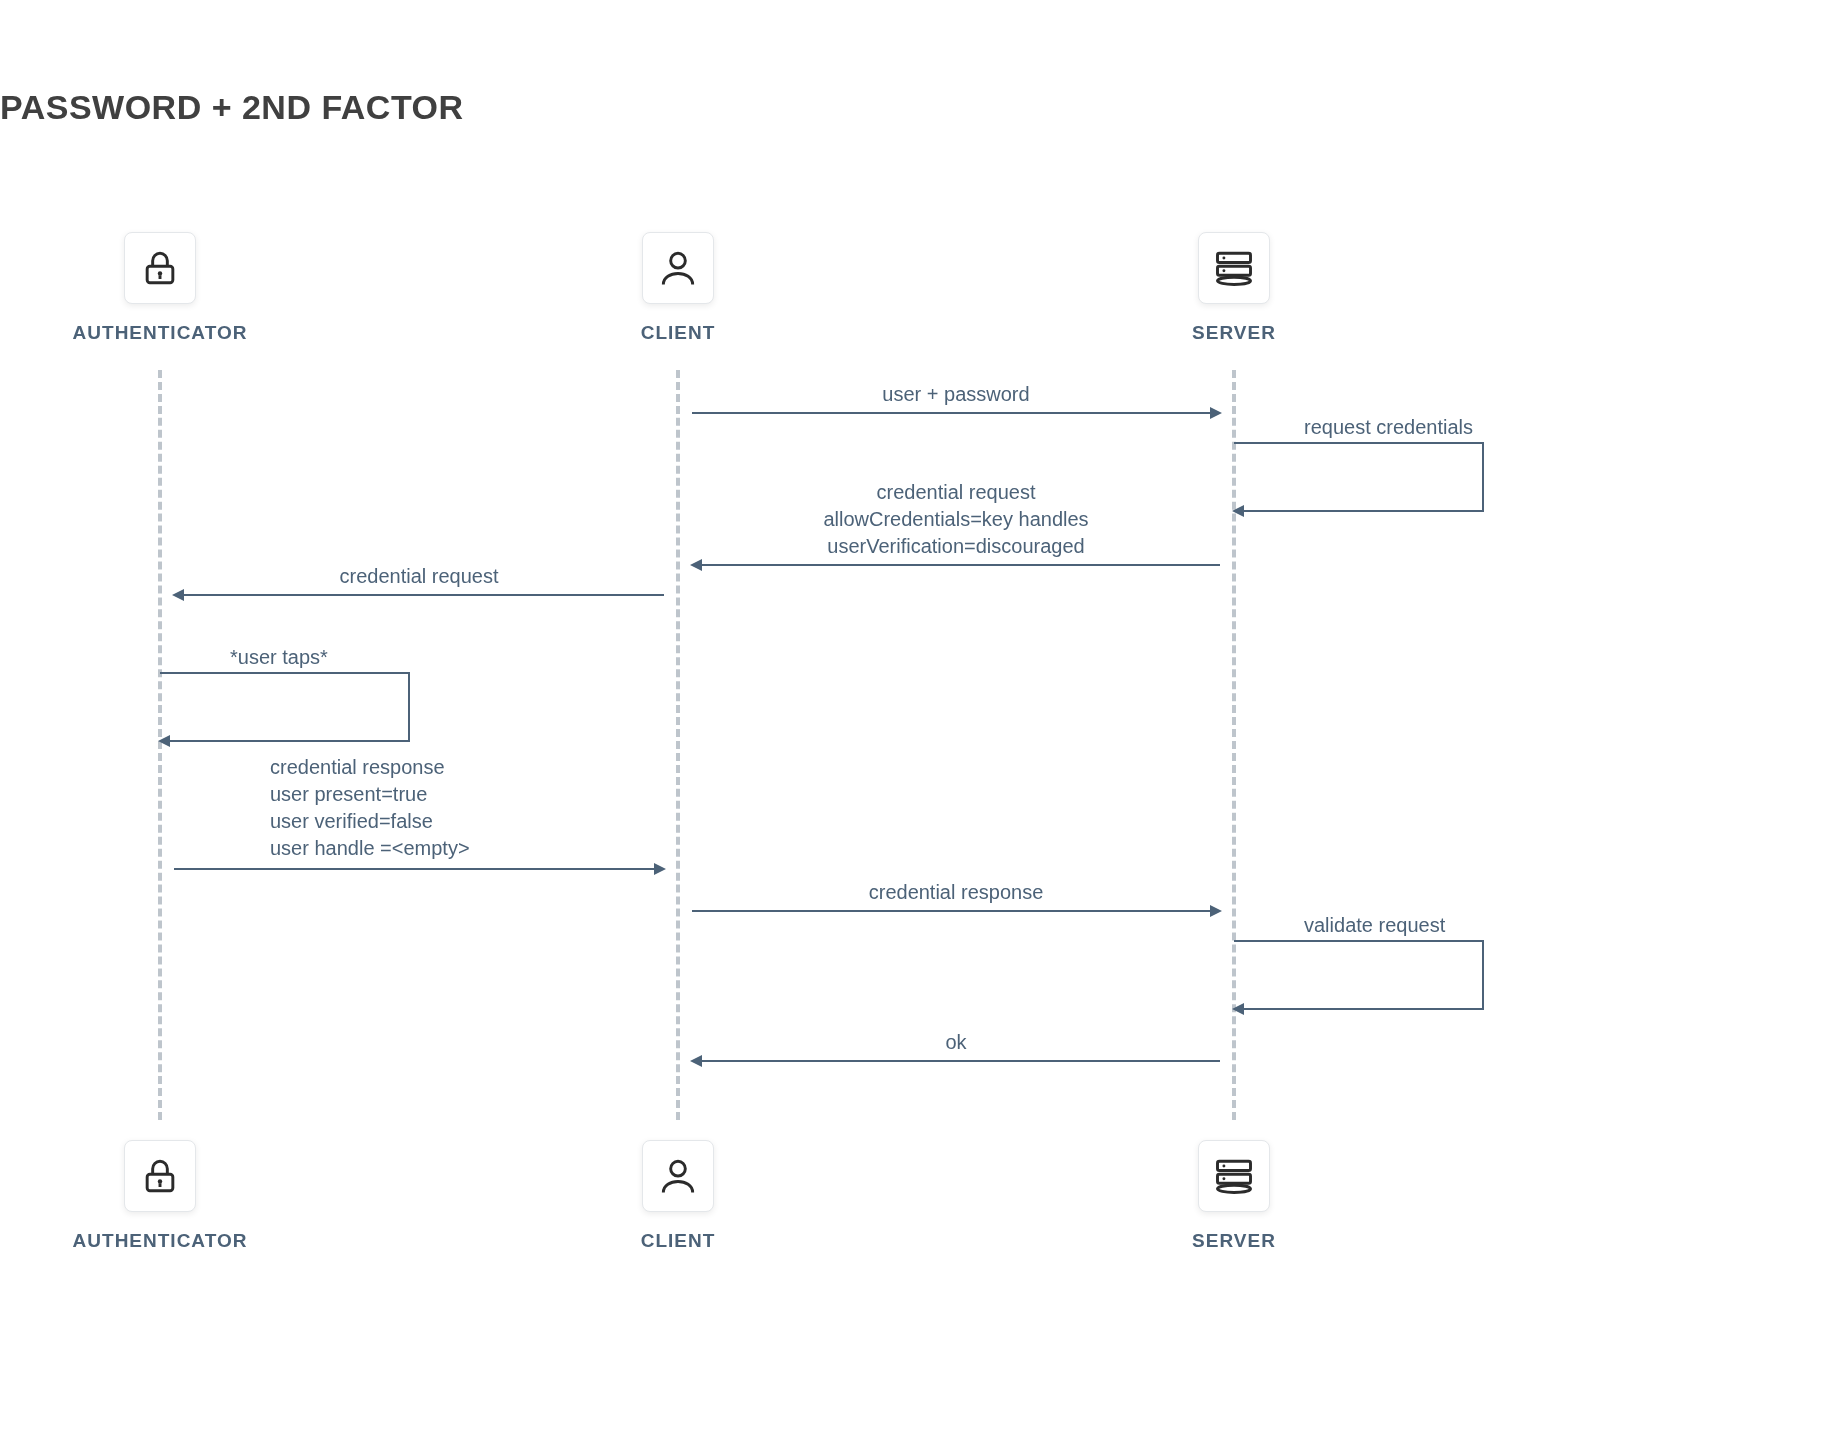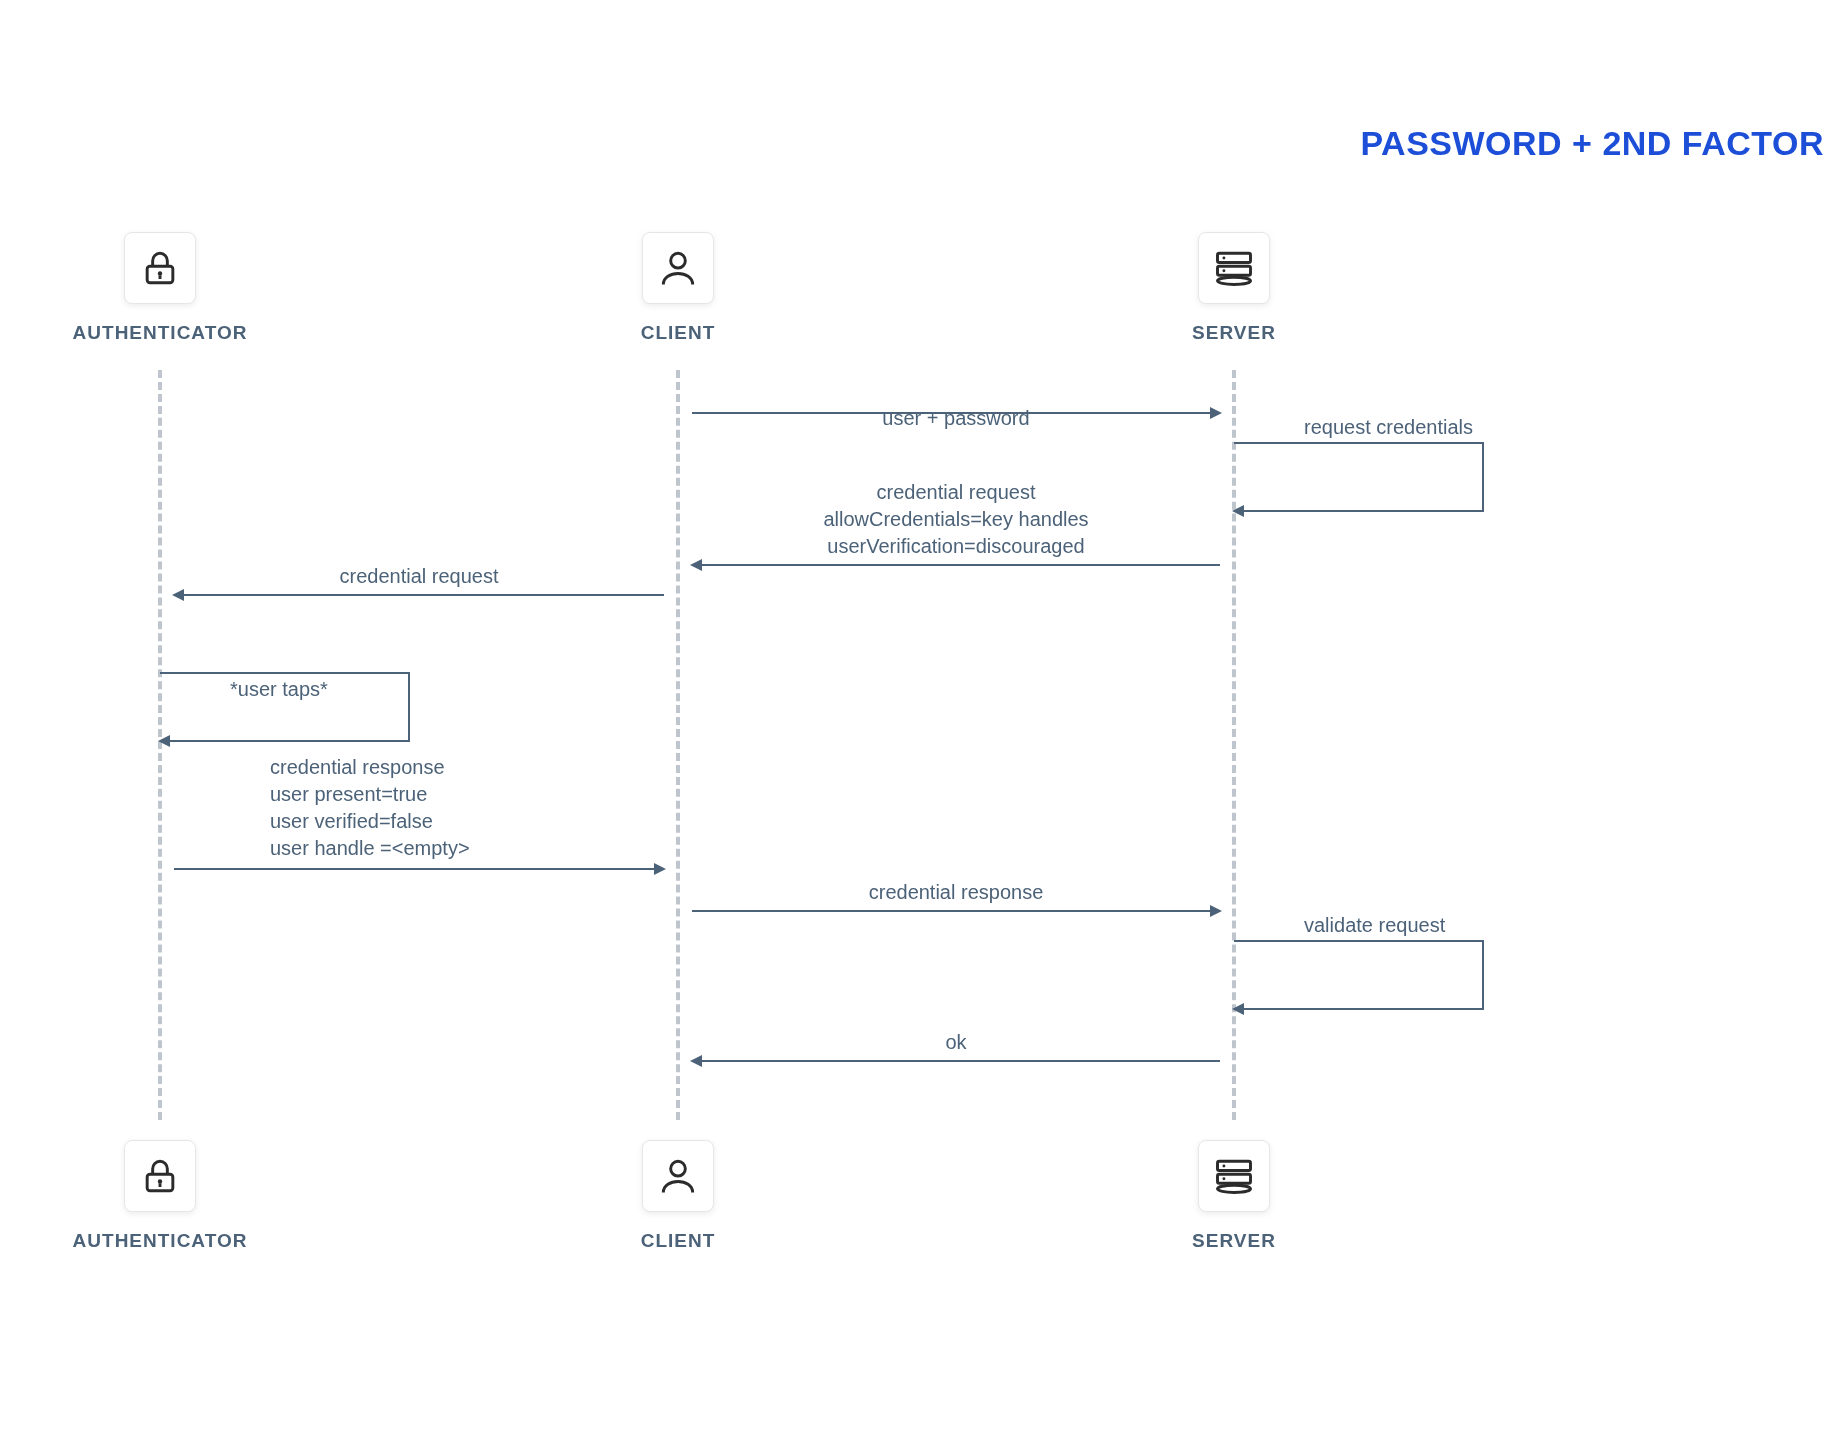--- a/index.html
+++ b/index.html
@@ -7,26 +7,25 @@
     font-family: -apple-system, BlinkMacSystemFont, "Segoe UI", Helvetica, Arial, sans-serif;
     background: #ffffff;
     width: 1824px;
     height: 1434px;
     position: relative;
   }
   .title {
     position: absolute;
     left: 0; right: 0;
     top: 88px;
-    text-align: right;
+    text-align: left;
     font-size: 34px;
     font-weight: 700;
     letter-spacing: 0.5px;
-    color: #1d4ed8;
-    margin-top: 36px;
+    color: #404040;
   }
   .lane-label {
     position: absolute;
     font-size: 19px;
     font-weight: 700;
     letter-spacing: 1px;
     color: #4c6278;
     text-align: center;
     transform: translateX(-50%);
   }
@@ -121,39 +120,39 @@
 <div class="lane-label" style="left:1234px; top:322px;">SERVER</div>
 
 <div class="lifeline" style="left:160px; top:370px; height:750px;"></div>
 <div class="lifeline" style="left:678px; top:370px; height:750px;"></div>
 <div class="lifeline" style="left:1234px; top:370px; height:750px;"></div>
 
 <div id="messages">
     <div class="arrow" style="left: 692px; top: 412px; width: 528px;">
       <div class="head-right"></div>
     </div>
-    <div class="arrow-label" style="left: 956px; top: 381px; transform: translateX(-50%); text-align: center; margin-top: 24px;">user + password</div>
+    <div class="arrow-label" style="left: 956px; top: 381px; transform: translateX(-50%); text-align: center;">user + password</div>
     <div class="self-box" style="left: 1234px; top: 442px; width: 250px; height: 70px;">
       <div class="head-left"></div>
     </div>
     <div class="arrow-label" style="left: 1304px; top: 414px;">request credentials</div>
     <div class="arrow" style="left: 692px; top: 564px; width: 528px;">
       <div class="head-left"></div>
     </div>
     <div class="arrow-label" style="left: 956px; top: 479px; transform: translateX(-50%); text-align: center;">credential request
 allowCredentials=key handles
 userVerification=discouraged</div>
     <div class="arrow" style="left: 174px; top: 594px; width: 490px;">
       <div class="head-left"></div>
     </div>
     <div class="arrow-label" style="left: 419px; top: 563px; transform: translateX(-50%); text-align: center;">credential request</div>
     <div class="self-box" style="left: 160px; top: 672px; width: 250px; height: 70px;">
       <div class="head-left"></div>
     </div>
-    <div class="arrow-label" style="left: 230px; top: 644px; margin-top: 32px;">*user taps*</div>
+    <div class="arrow-label" style="left: 230px; top: 644px;">*user taps*</div>
     <div class="arrow" style="left: 174px; top: 868px; width: 490px;">
       <div class="head-right"></div>
     </div>
     <div class="arrow-label" style="left: 270px; top: 754px;">credential response
 user present=true
 user verified=false
 user handle =&lt;empty&gt;</div>
     <div class="arrow" style="left: 692px; top: 910px; width: 528px;">
       <div class="head-right"></div>
     </div>

